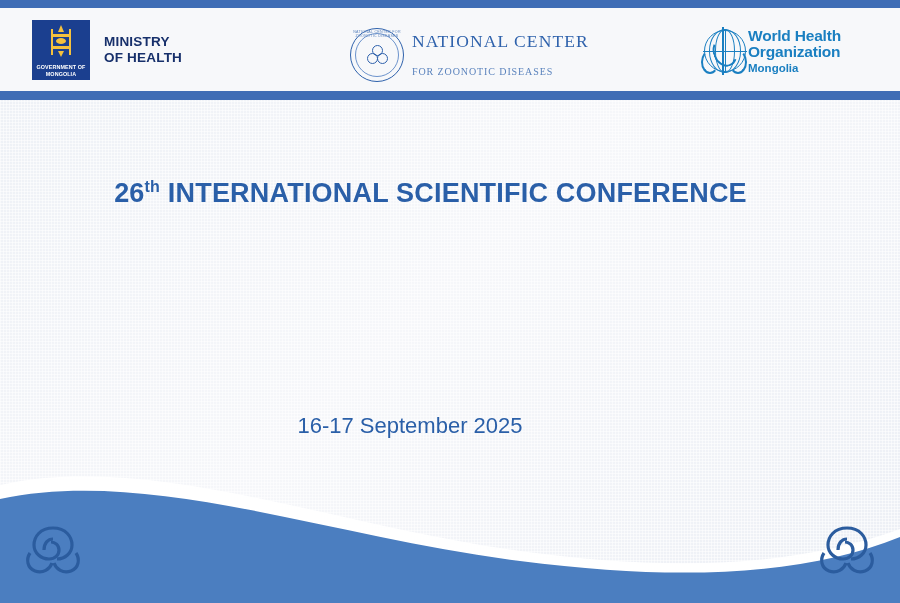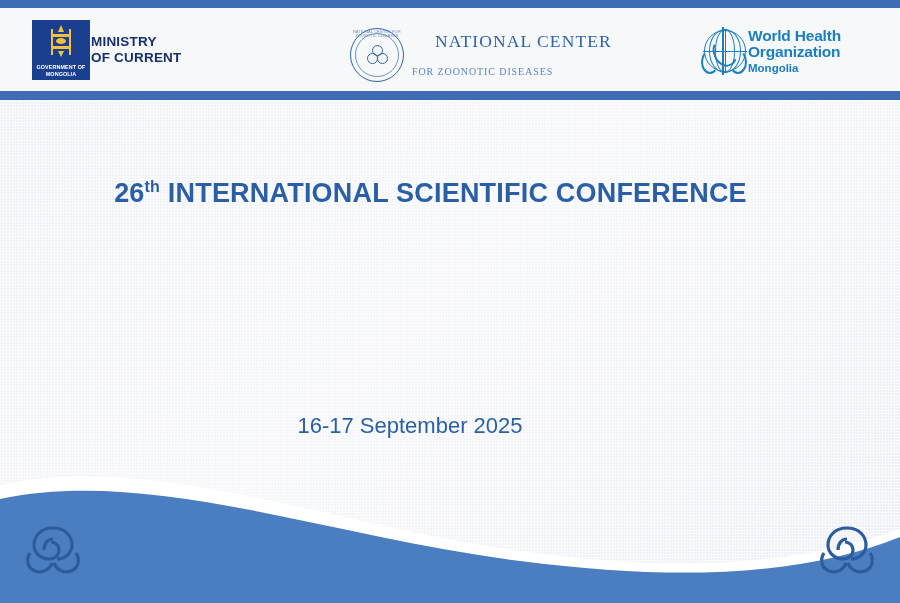--- a/index.html
+++ b/index.html
@@ -39,21 +39,21 @@
     position: relative;
     width: 900px; height: 83px;
   }
 
   
   .moh {
     position: absolute;
     left: 32px; top: 12px;
     display: flex;
     align-items: center;
-    gap: 1px;
+    gap: 14px;
   }
   .moh-emblem {
     width: 58px; height: 60px;
     background: #1b3f8f;
     position: relative;
     display: flex;
     flex-direction: column;
     align-items: center;
     justify-content: flex-start;
   }
@@ -159,21 +159,20 @@
     letter-spacing: 0.3px;
   }
   .ncz-words {
     line-height: 1.05;
   }
   .ncz-line1 {
     color: #2f62ac;
     font-family: "Liberation Serif", serif;
     font-size: 17.5px;
     letter-spacing: 1.1px;
-    margin-left: 23px;
   }
   .ncz-line2 {
     color: #5b83bd;
     font-family: "Liberation Serif", serif;
     font-size: 10px;
     letter-spacing: 0.9px;
     margin-top: 17px;
   }
 
   
@@ -337,21 +336,21 @@
             <div class="v2"></div>
             <div class="tri"></div>
           </div>
           <div class="moh-gov">
             <span>GOVERNMENT OF</span><br>
             <span>MONGOLIA</span>
           </div>
         </div>
         <div class="moh-text">
           <div>MINISTRY</div>
-          <div>OF CURRENT</div>
+          <div>OF HEALTH</div>
         </div>
       </div>
 
       <div class="ncz">
         <div class="ncz-seal">
           <div class="ring-text">NATIONAL CENTER FOR ZOONOTIC DISEASES</div>
           <div class="bug">
               <i></i>
               <i></i>
               <i></i>

